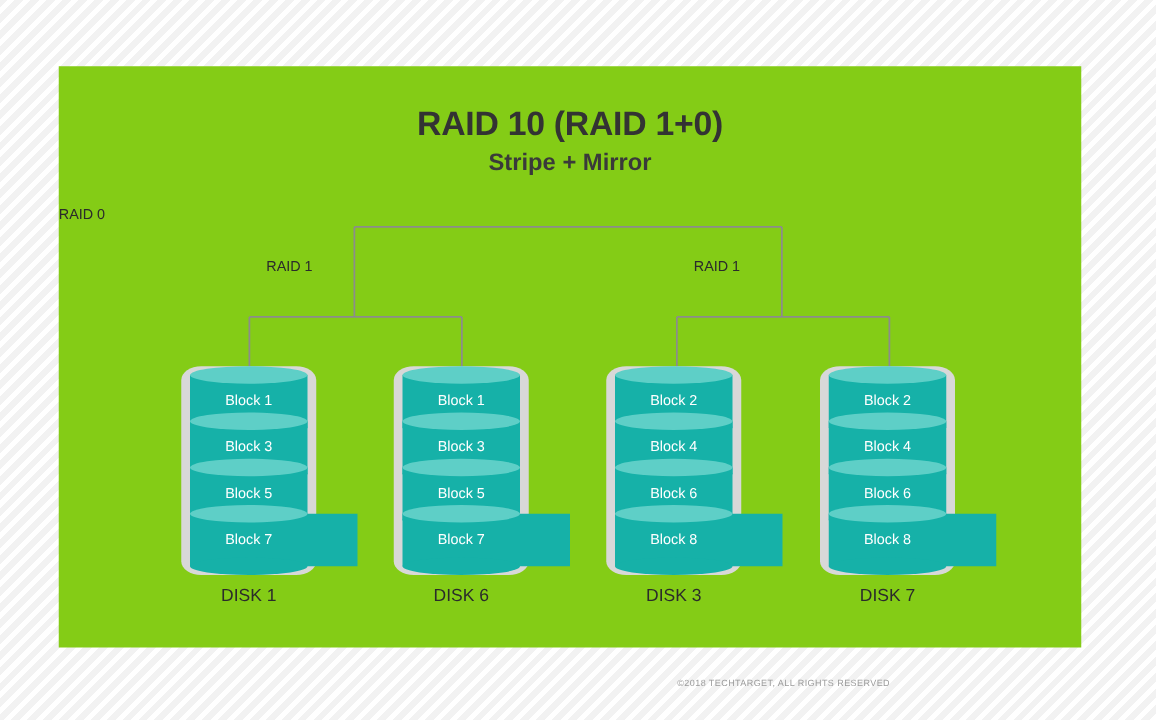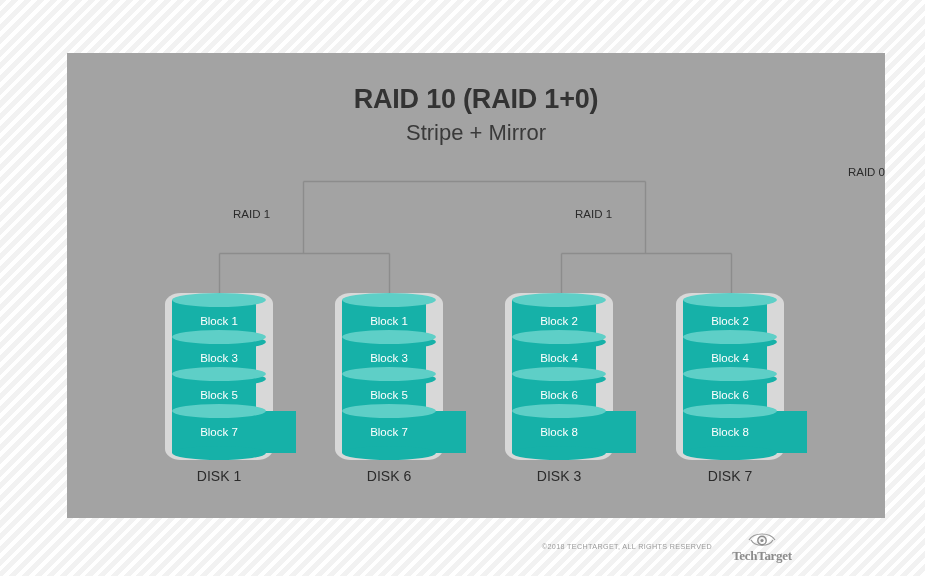--- a/index.html
+++ b/index.html
@@ -6,48 +6,48 @@
   body{
     width:925px;height:576px;overflow:hidden;
     font-family:"Liberation Sans",sans-serif;
     background-color:#f7f7f7;
     background-image:repeating-linear-gradient(-45deg,
       #ffffff 0px,#ffffff 4px,
       #f2f2f2 4px,#f2f2f2 9px);
     position:relative;
   }
   #card{
-    position:absolute;left:67px;top:53px;width:818px;height:465px;
-    background:#a3a3a3;
+    position:absolute;left:47px;top:53px;width:818px;height:465px;
+    background:#84cc16;
   }
   #title{
     position:absolute;left:0;top:31px;width:818px;text-align:center;
     font-size:27px;font-weight:bold;color:#333333;letter-spacing:-0.2px;
   }
   #subtitle{
     position:absolute;left:0;top:67px;width:818px;text-align:center;
-    font-size:22px;color:#3a3a3a;font-weight:normal;
+    font-size:19px;color:#3a3a3a;font-weight:bold;
   }
 
   
   #tree{position:absolute;left:0;top:0;width:818px;height:465px;}
   .lbl{position:absolute;font-size:11.5px;color:#2b2b2b;white-space:nowrap;}
-  #raid0-label{left:0;top:113px;width:818px;text-align:right;}
+  #raid0-label{left:0;top:113px;width:818px;text-align:left;}
   #raid1-left-label{left:166px;top:155px;}
   #raid1-right-label{left:508px;top:155px;}
 
   
   .disk{position:absolute;top:240px;width:108px;}
   .disk-shell{
     position:relative;width:108px;height:167px;
     background:#d8d8d8;border-radius:16px/11px;
   }
   .stack{position:absolute;left:7px;top:7px;width:94px;height:153px;}
   .blk{
-    position:absolute;left:0;width:84px;height:42px;
+    position:absolute;left:0;width:94px;height:42px;
     background:#16b1a8;
   }
   .blk .cap{
     position:absolute;left:0;top:-7px;width:94px;height:14px;
     background:#5ecfc7;border-radius:50%;
   }
   .blk .btm{
     position:absolute;left:0;bottom:-7px;width:94px;height:14px;
     background:#16b1a8;border-radius:50%;
   }
@@ -221,24 +221,13 @@
         </div>
       </div>
     </div>
     <div class="disk-name">DISK 7</div>
   </div>
 
 </div>
 
 <div id="footer">
   <div id="copyright">©2018 TECHTARGET, ALL RIGHTS RESERVED</div>
-  <div id="tt-logo">
-    <svg width="92" height="22" style="position:absolute;left:0;top:0;">
-      <g transform="translate(46,11)">
-        <path d="M-13,1 C-8,-7 8,-7 13,1" fill="none" stroke="#9b9b9b" stroke-width="1.2"></path>
-        <path d="M-11,1 C-7,8 7,8 11,1" fill="none" stroke="#9b9b9b" stroke-width="1.2"></path>
-        <circle cx="0" cy="1.5" r="4.2" fill="none" stroke="#8c8c8c" stroke-width="1.4"></circle>
-        <circle cx="0" cy="1.5" r="1.6" fill="#8c8c8c"></circle>
-      </g>
-    </svg>
-    <div id="tt-word">TechTarget</div>
-  </div>
 </div>
 
 </body></html>

